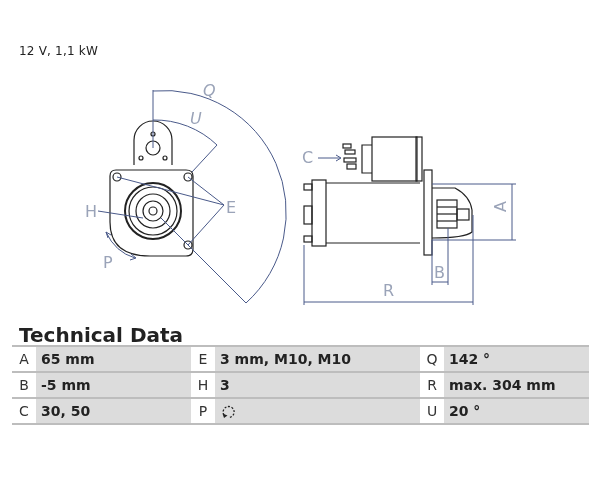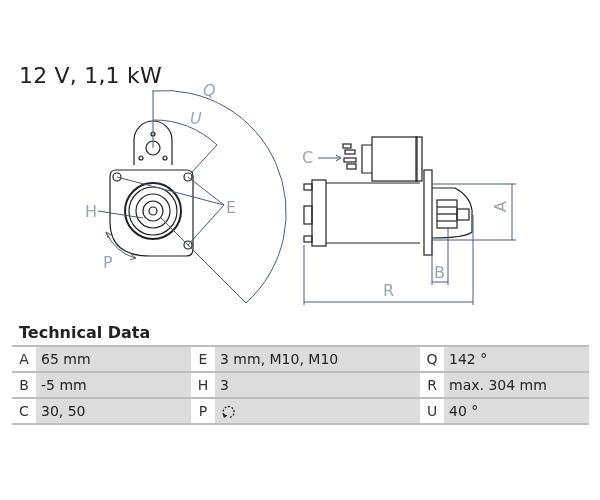--- a/index.html
+++ b/index.html
@@ -1,24 +1,24 @@
 <!DOCTYPE html>
 <html><head>
 <meta charset="utf-8">
 <style>
   html, body { margin:0; padding:0; background:#ffffff; }
   body { width:600px; height:500px; position:relative; overflow:hidden; font-family:"DejaVu Sans","Liberation Sans",sans-serif; color:#222; }
-  .spec-title { position:absolute; left:19px; top:63px; font-size:22px; color:#222; letter-spacing:0.2px; }
+  .spec-title { position:absolute; left:19px; top:44px; font-size:12px; color:#222; letter-spacing:0.2px; }
   .drawing { position:absolute; left:0; top:0; width:600px; height:320px; }
-  .td-title { position:absolute; left:19px; top:323px; font-size:16px; font-weight:bold; color:#222; }
+  .td-title { position:absolute; left:19px; top:323px; font-size:20px; font-weight:bold; color:#222; }
   .td-table { position:absolute; left:12px; top:345px; width:577px; border-collapse:collapse; font-size:14px; }
   .td-table td { height:24px; padding:0; border-top:2px solid #bdbdbd; vertical-align:middle; }
   .td-table tr:last-child td { border-bottom:2px solid #bdbdbd; }
   .td-table td.key { width:24px; background:#ffffff; text-align:center; color:#333; }
-  .td-table td.val { background:#dcdcdc; padding-left:5px; color:#222; }
+  .td-table td.val { background:#dcdcdc; padding-left:5px; color:#222;font-weight:bold; }
   .rot-icon { display:inline-block; width:16px; height:16px; vertical-align:middle; }
 </style>
 </head>
 <body>
 
 <div class="spec-title">12 V, 1,1 kW</div>
 
 <svg class="drawing" viewBox="0 0 600 320" xmlns="http://www.w3.org/2000/svg">
 
   <g fill="none" stroke="#222" stroke-width="1.2">
@@ -146,16 +146,16 @@
     <td class="key">C</td>
     <td class="val">30, 50</td>
     <td class="key">P</td>
     <td class="val">
       <svg class="rot-icon" viewBox="0 0 16 16">
         <path d="M4 11 A5.5 5.5 0 1 1 9 13.5" fill="none" stroke="#222" stroke-width="1.3" stroke-dasharray="2 1.6"></path>
         <path d="M2.5 9.5 L4 14 L7.5 11.5 Z" fill="#222"></path>
       </svg>
     </td>
     <td class="key">U</td>
-    <td class="val">40 °</td>
+    <td class="val">20 °</td>
   </tr>
 </tbody>
   </table>
 
 </body></html>

